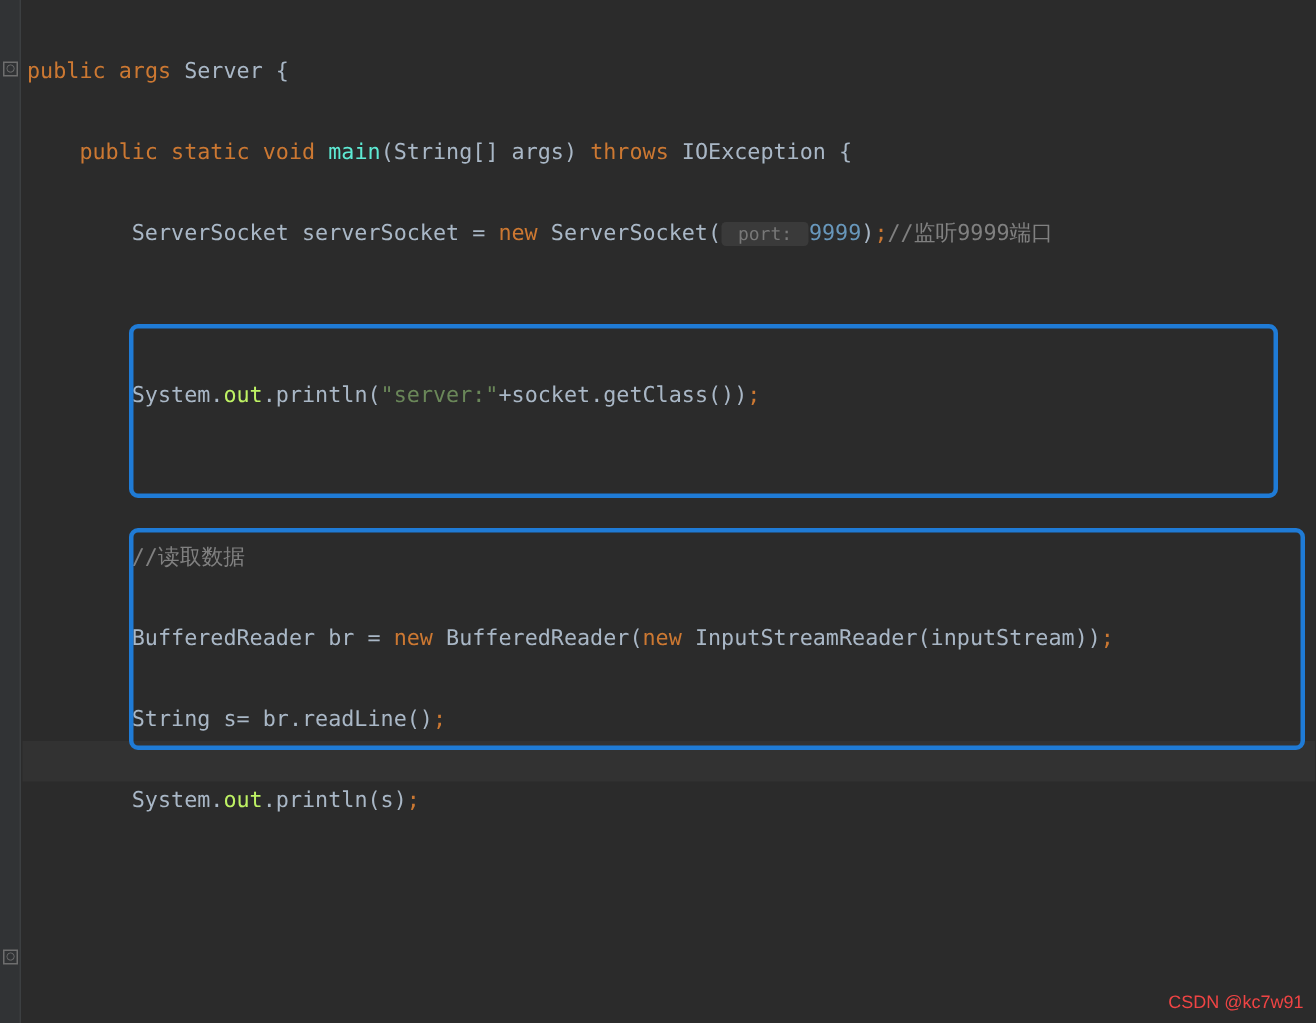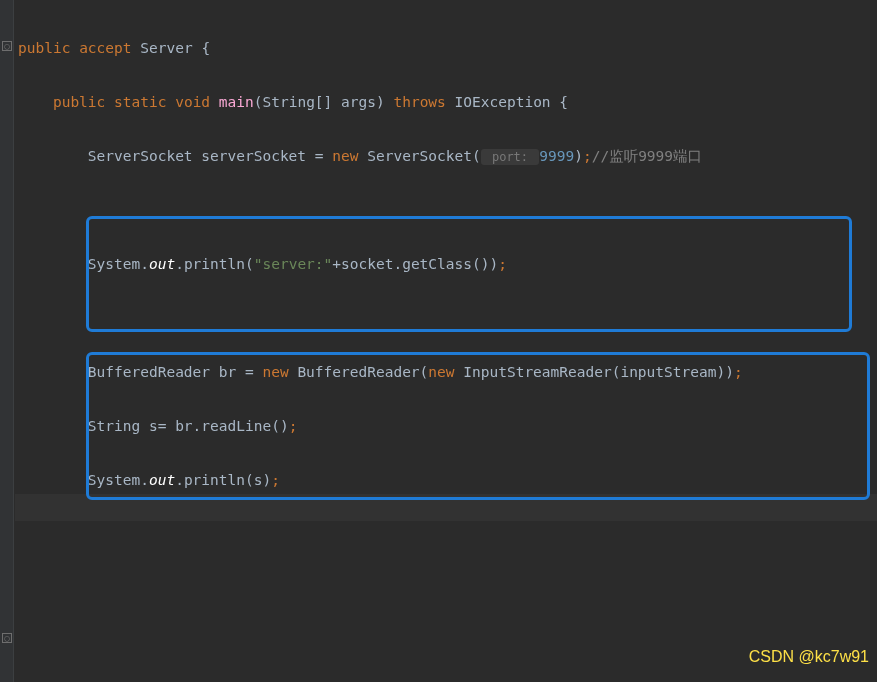--- a/index.html
+++ b/index.html
@@ -33,21 +33,21 @@
     }
     .code {
       position: absolute;
       left: 18px; top: 8px;
       color: #a9b7c6;
       white-space: pre;
     }
     .kw { color: #cc7832; }
     .str { color: #6a8759; }
     .num { color: #6897bb; }
-    .field { color: #ffffff; font-style: italic; }
+    .field { color: #bef264; }
     .comment-cjk { color: #808080; }
     .param-hint {
       color: #787878;
       background: #3a3a3a;
       border-radius: 3px;
       padding: 1px 4px;
       font-size: 12px;
       font-style: normal;
     }
     .semi { color: #cc7832; }
@@ -60,45 +60,46 @@
     }
     .line-highlight {
       position: absolute;
       left: 15px;
       height: 27px;
       background: #323232;
       width: 862px;
     }
     .watermark {
       position: absolute;
-      bottom: 12px;
+      bottom: 0;
       right: 8px;
-      color: #fde047;
-      font-size: 16px;
+      color: #ef4444;
+      font-size: 12px;
       font-family: Arial, sans-serif;
     }
     .line { display: block; height: 27px; }
   </style>
 </head>
 <body>
 
 <div class="gutter">
   <div class="gutter-icon" style="top:41px;">○</div>
   <div class="gutter-icon" style="top:633px;">○</div>
 </div>
 
 <div class="line-highlight" style="top:494px;"></div>
 
 <div class="code">
-<span class="line"><span class="kw">public</span> <span class="kw">accept</span> <span>Server</span> <span>{</span></span>
-<span class="line">    <span class="kw">public</span> <span class="kw">static</span> <span class="kw">void</span> <span style="color:#f9a8d4">main</span><span>(String[] args)</span> <span class="kw">throws</span> <span>IOException {</span></span>
+<span class="line"><span class="kw">public</span> <span class="kw">args</span> <span>Server</span> <span>{</span></span>
+<span class="line">    <span class="kw">public</span> <span class="kw">static</span> <span class="kw">void</span> <span style="color:#5eead4">main</span><span>(String[] args)</span> <span class="kw">throws</span> <span>IOException {</span></span>
 <span class="line"><span>        ServerSocket serverSocket = </span><span class="kw">new</span><span> ServerSocket(</span><span class="param-hint"> port: </span><span class="num">9999</span><span>)</span><span class="semi">;</span><span class="comment-cjk">//监听9999端口</span></span>
 <span class="line"></span>
 <span class="line"><span>        System.</span><span class="field">out</span><span>.println(</span><span class="str">"server:"</span><span>+socket.getClass())</span><span class="semi">;</span></span>
 <span class="line"></span>
+<span class="line"><span class="comment-cjk">        //读取数据</span></span>
 <span class="line">        <span>BufferedReader br = </span><span class="kw">new</span><span> BufferedReader(</span><span class="kw">new</span><span> InputStreamReader(inputStream))</span><span class="semi">;</span></span>
 <span class="line">        <span>String s= br.readLine()</span><span class="semi">;</span></span>
 <span class="line">        <span>System.</span><span class="field">out</span><span>.println(s)</span><span class="semi">;</span></span>
 
 
 
 
 
 
 

